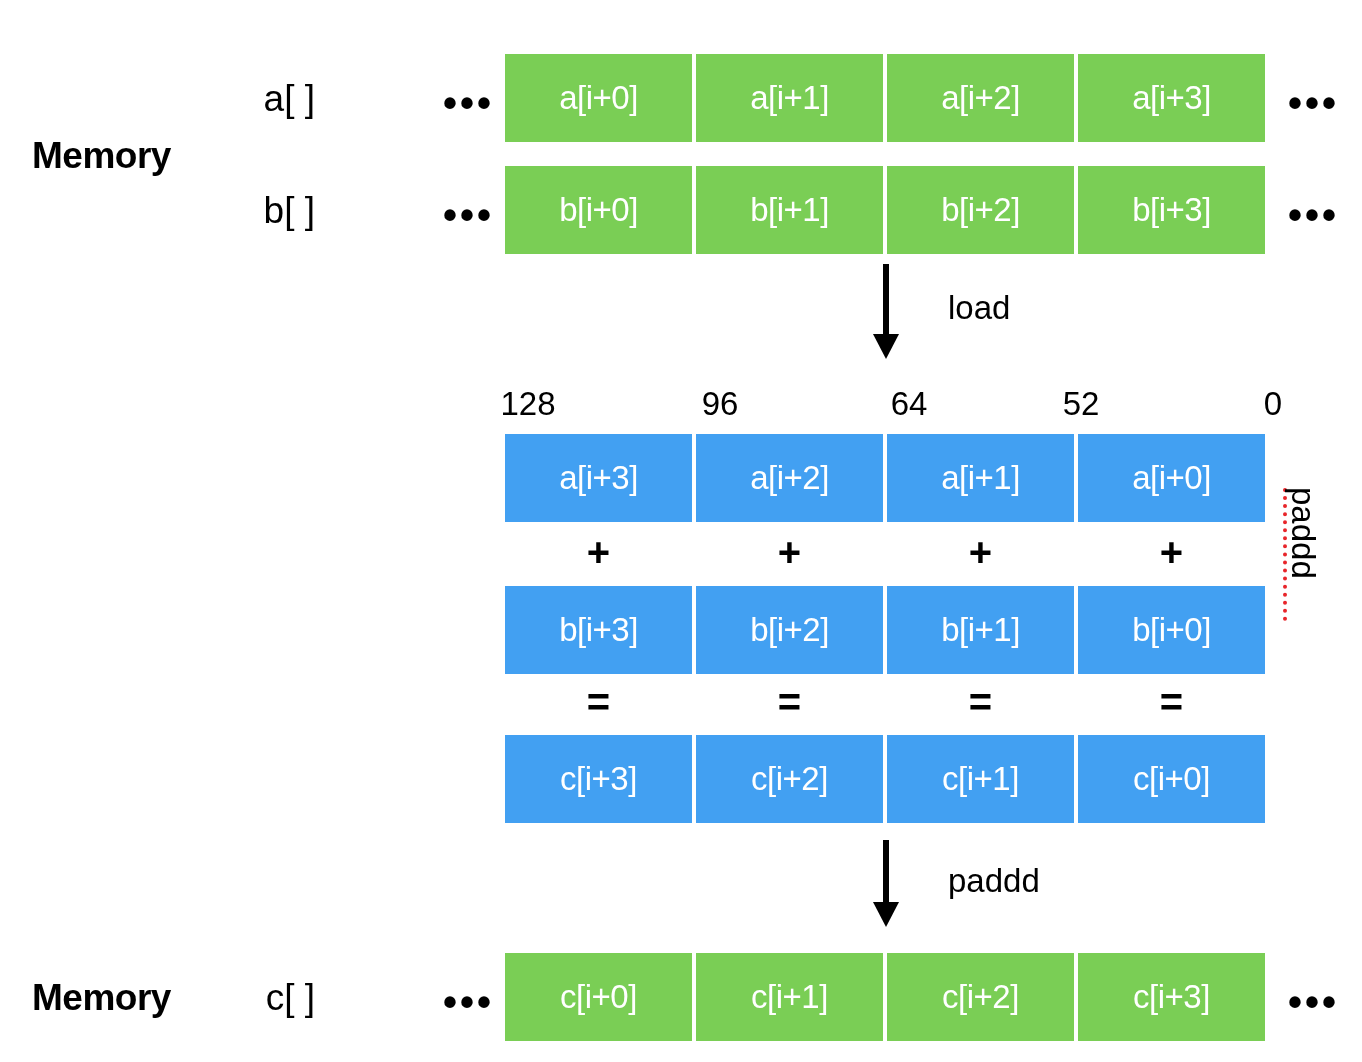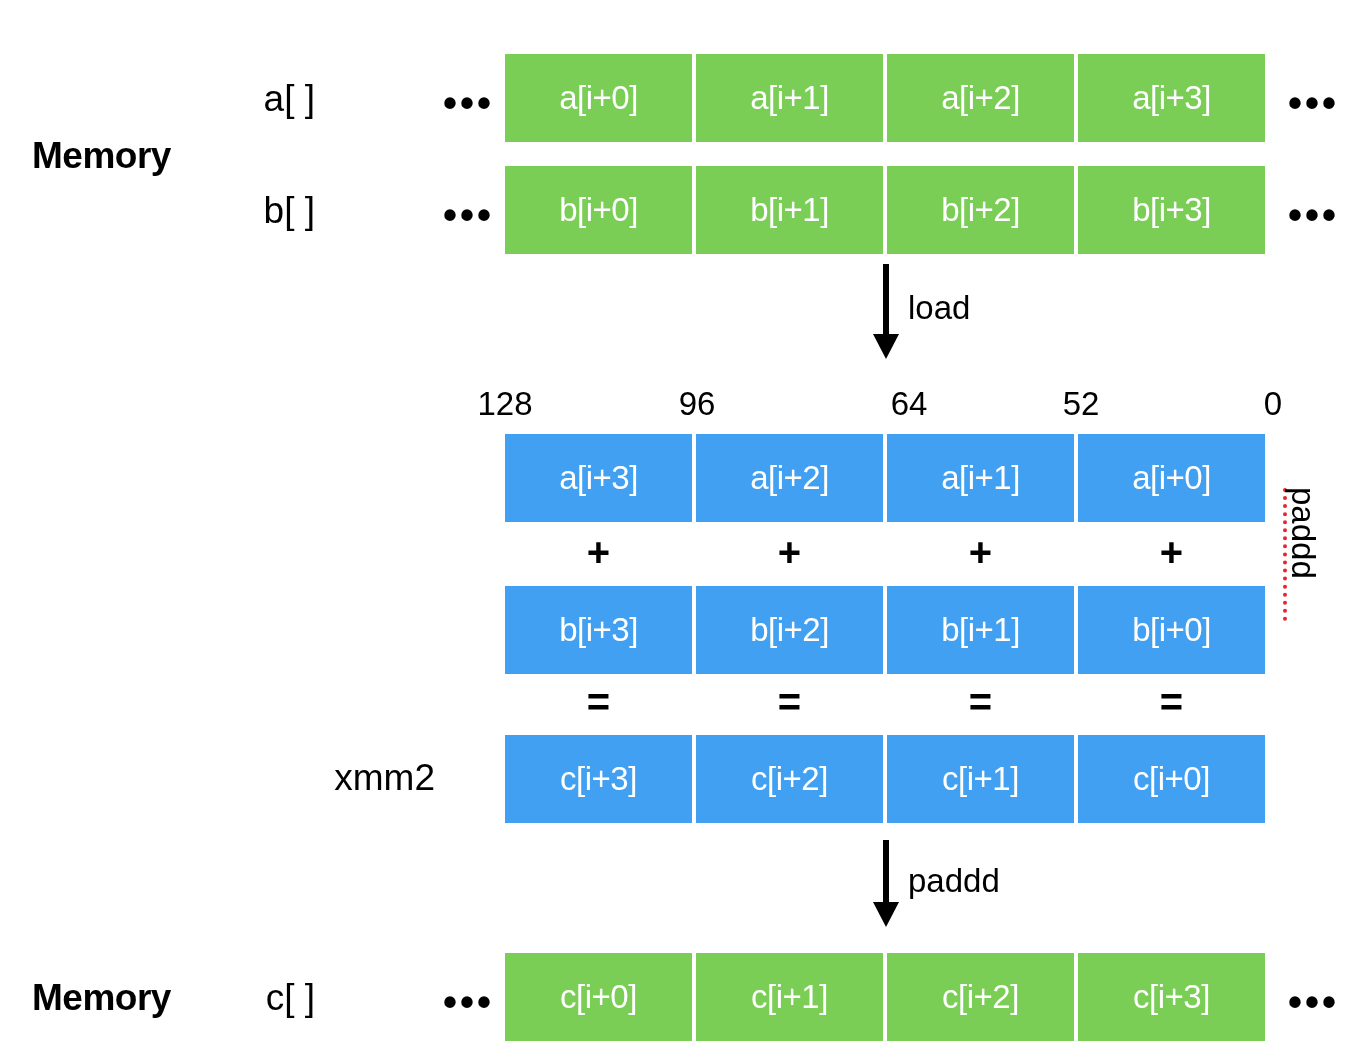--- a/index.html
+++ b/index.html
@@ -77,20 +77,21 @@
     color: #000000;
     text-align: center;
     line-height: 1;
   }
   .arrow-wrap { position: absolute; }
   .arrow-label {
     position: absolute;
     font-size: 33px;
     color: #000000;
     white-space: nowrap;
+    margin-left: 40px;
   }
   .paddd-line {
     position: absolute;
     border-left: 4px dotted #e8252a;
   }
   .paddd-text {
     position: absolute;
     font-size: 33px;
     color: #000000;
     white-space: nowrap;
@@ -127,22 +128,22 @@
 
   <div class="arrow-wrap" style="left:866px; top:264px;">
     <svg width="40" height="96" viewBox="0 0 40 96">
       <line x1="20" y1="0" x2="20" y2="78" stroke="#000000" stroke-width="6"></line>
       <polygon points="20,95 7,70 33,70" fill="#000000"></polygon>
     </svg>
   </div>
   <div class="arrow-label" style="left:908px; top:289px;">load</div>
 
   <div class="bitlabels" style="left:0; top:385px; width:1362px; height:40px;">
-    <div class="bitlabel" style="left:505px;">128</div>
-    <div class="bitlabel" style="left:697px;">96</div>
+    <div class="bitlabel" style="left:528px;">128</div>
+    <div class="bitlabel" style="left:720px;">96</div>
     <div class="bitlabel" style="left:889px;margin-left:20px;">64</div>
     <div class="bitlabel" style="left:1081px;">52</div>
     <div class="bitlabel" style="left:1273px;">0</div>
   </div>
 
 
   <div class="cellrow" style="left:505px; top:434px;">
     <div class="cell blue" style="width:187px; height:88px;">a[i+3]</div>
     <div class="cell blue" style="width:187px; height:88px;">a[i+2]</div>
     <div class="cell blue" style="width:187px; height:88px;">a[i+1]</div>
@@ -163,21 +164,20 @@
     <div class="cell blue" style="width:187px; height:88px;">b[i+0]</div>
   </div>
 
   <div class="oprow" style="left:505px; top:682px; gap:4px;">
     <div class="op" style="width:187px;">=</div>
     <div class="op" style="width:187px;">=</div>
     <div class="op" style="width:187px;">=</div>
     <div class="op" style="width:187px;">=</div>
   </div>
 
-  <div class="row-label" style="left:180px; top:757px; width:255px;">xmm2</div>
   <div class="cellrow" style="left:505px; top:735px;">
     <div class="cell blue" style="width:187px; height:88px;">c[i+3]</div>
     <div class="cell blue" style="width:187px; height:88px;">c[i+2]</div>
     <div class="cell blue" style="width:187px; height:88px;">c[i+1]</div>
     <div class="cell blue" style="width:187px; height:88px;">c[i+0]</div>
   </div>
 
   <div class="paddd-line" style="left:1283px; top:488px; height:133px;"></div>
   <div class="paddd-text" style="left:1322px; top:487px;">paddd</div>
 

